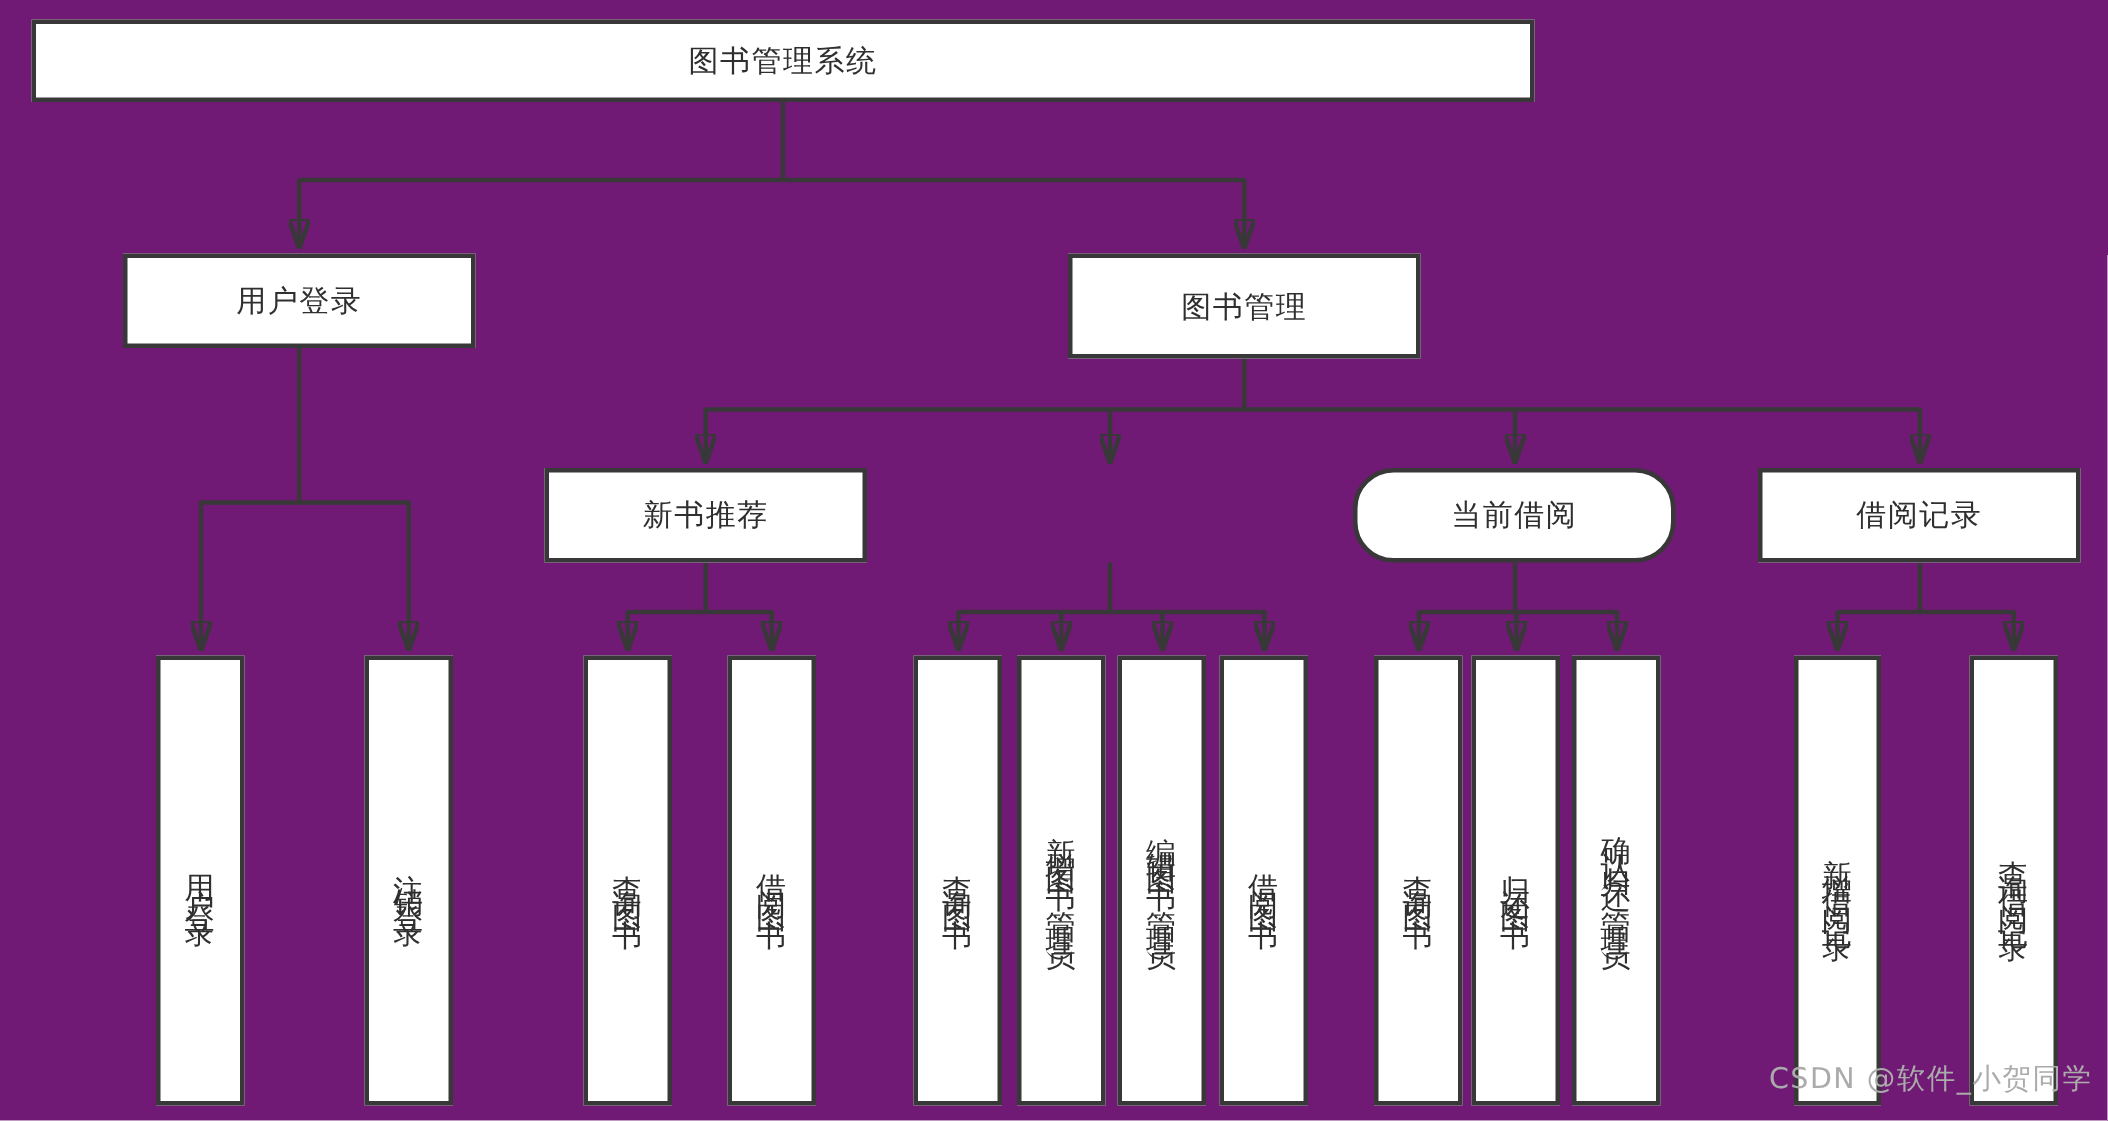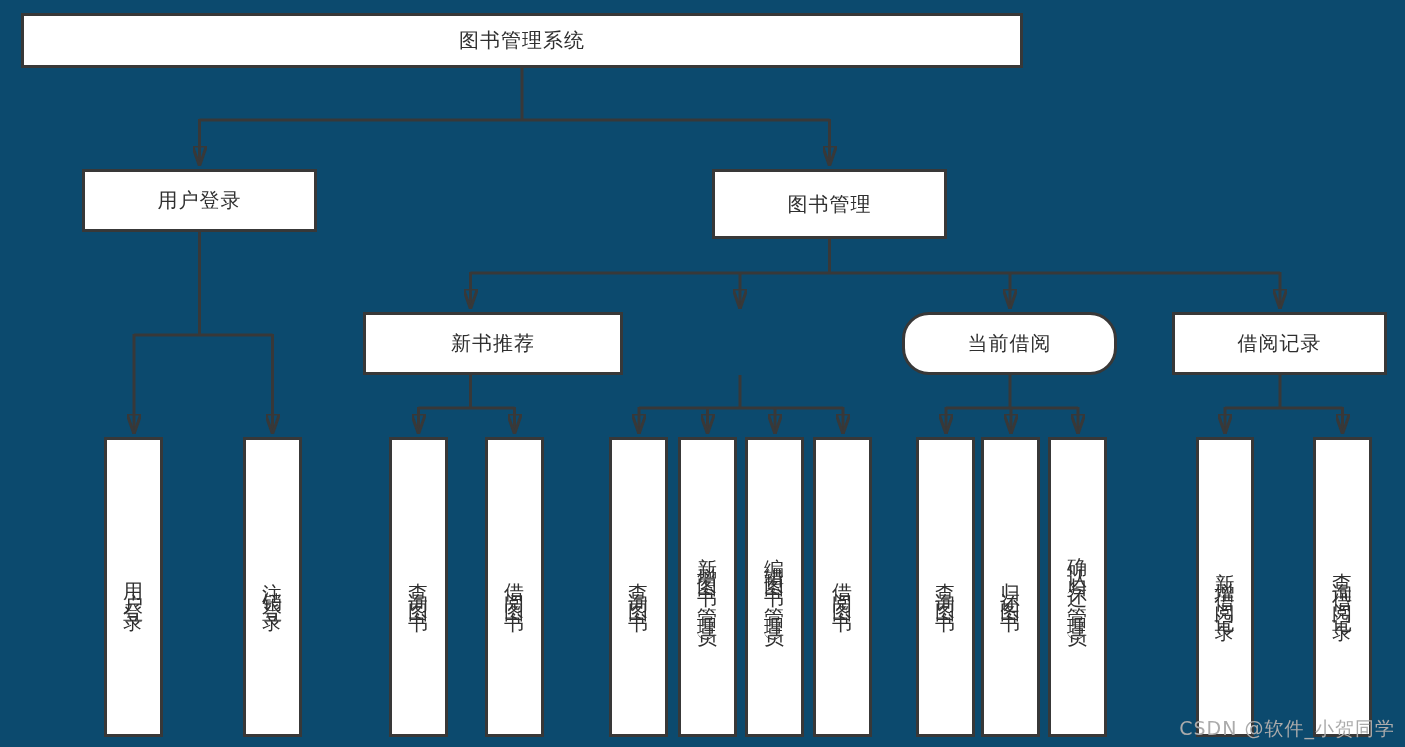--- a/index.html
+++ b/index.html
@@ -1,37 +1,37 @@
 <!DOCTYPE html>
 <html><head>
 <meta charset="utf-8">
 <style>
   html,body{margin:0;padding:0;background:#ffffff;}
   .canvas{
-    position:relative;width:1405px;height:747px;background:#0c4a6e;overflow:hidden;
+    position:relative;width:1405px;height:747px;background:#701a75;overflow:hidden;
     font-family:"DejaVu Sans","Liberation Sans",sans-serif;
   }
   .wires{position:absolute;left:0;top:0;width:1405px;height:747px;pointer-events:none;}
   .wires path{stroke:#383838;stroke-width:3;fill:none;}
   .node{
     position:absolute;box-sizing:border-box;background:#ffffff;border:3px solid #383838;
     display:flex;align-items:center;justify-content:center;
     font-size:20px;color:#2f2f2f;letter-spacing:1px;
   }
   .leaf{
     position:absolute;box-sizing:border-box;background:#ffffff;border:3px solid #383838;
     width:59px;height:300px;top:437px;
     display:flex;align-items:center;justify-content:center;
   }
   .leaf span{
     writing-mode:vertical-rl;text-orientation:mixed;
     font-size:20px;color:#2f2f2f;letter-spacing:10px;line-height:1.1;white-space:nowrap;
   }
   .watermark{
-    position:absolute;right:10px;bottom:5px;font-size:19px;color:#ababab;
+    position:absolute;right:10px;bottom:15px;font-size:19px;color:#ababab;
     letter-spacing:1px;z-index:5;
   }
 </style>
 </head>
 <body>
 
 <div class="canvas">
 
   <svg class="wires" viewBox="0 0 1405 747" aria-hidden="true">
     <defs>
@@ -86,21 +86,21 @@
       <path d="M1225,407 V434" marker-end="url(#arrow)"></path>
       <path d="M1342.5,407 V434" marker-end="url(#arrow)"></path>
     </g>
   </svg>
 
   <div class="node" style="left:21px;top:13px;width:1002px;height:55px;">图书管理系统</div>
 
   <div class="node" style="left:82px;top:169px;width:235px;height:63px;">用户登录</div>
   <div class="node" style="left:712px;top:169px;width:235px;height:70px;">图书管理</div>
 
-  <div class="node" style="left:363px;top:312px;width:260px;height:63px;">新书推荐</div>
+  <div class="node" style="left:363px;top:312px;width:215px;height:63px;">新书推荐</div>
   <div class="node" style="left:902px;top:312px;width:215px;height:63px;border-radius:27px;">当前借阅</div>
   <div class="node" style="left:1172px;top:312px;width:215px;height:63px;">借阅记录</div>
 
   <div class="leaf" style="left:104px;">
     <span>用户登录</span>
   </div>
   <div class="leaf" style="left:243px;">
     <span>注销登录</span>
   </div>
 

